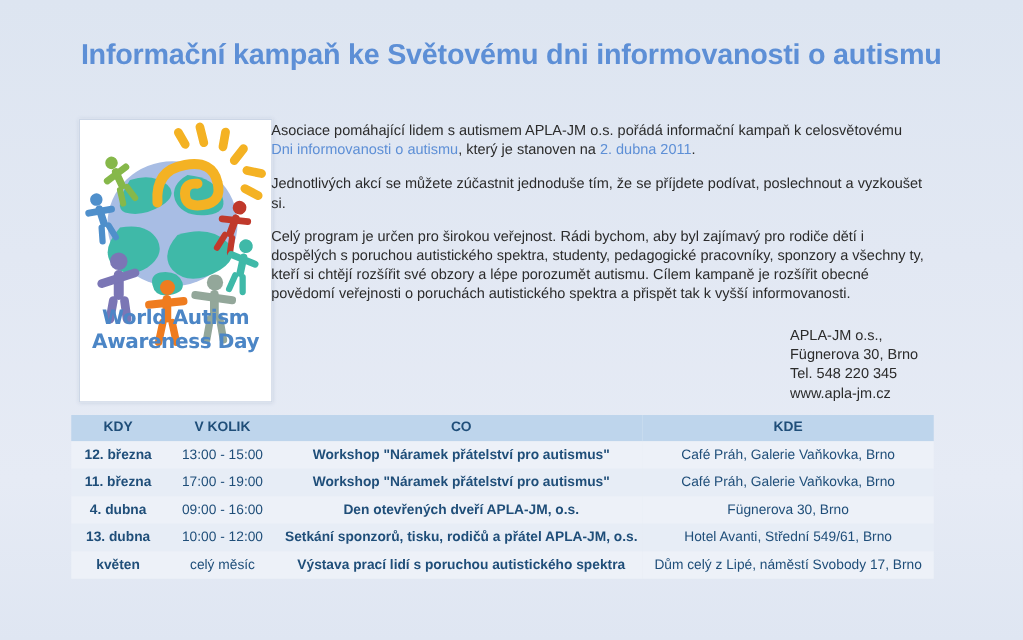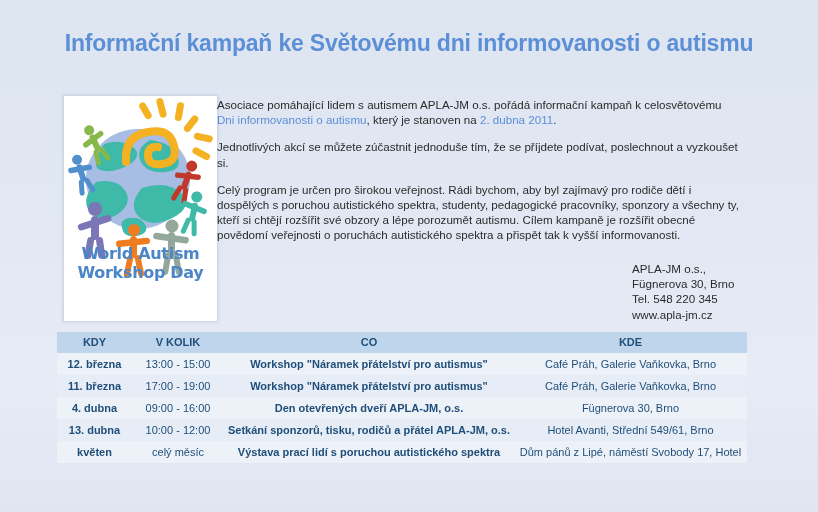--- a/index.html
+++ b/index.html
@@ -164,21 +164,21 @@
           <circle cx="10" cy="5" r="5.5"></circle>
           <rect x="7" y="11" width="6" height="19" rx="3"></rect>
           <rect x="-3" y="13" width="26" height="5.5" rx="2.7" transform="rotate(10 10 16)"></rect>
           <rect x="3" y="27" width="5" height="17" rx="2.5" transform="rotate(12 6 34)"></rect>
           <rect x="11" y="27" width="5" height="17" rx="2.5" transform="rotate(-12 14 34)"></rect>
         </g>
       </g>
     </svg>
     <div class="logo-cap">
       <div>World Autism</div>
-      <div>Workshop Day</div>
+      <div>Awareness Day</div>
     </div>
   </div>
 
   <div class="copy">
     <p><span>Asociace pomáhající lidem s autismem APLA-JM o.s. pořádá informační kampaň k celosvětovému </span><span class="hl">Dni informovanosti o autismu</span><span>, který je stanoven na </span><span class="hl">2. dubna 2011</span><span>.</span></p>
     <p>Jednotlivých akcí se můžete zúčastnit jednoduše tím, že se příjdete podívat, poslechnout a vyzkoušet si.</p>
     <p>Celý program je určen pro širokou veřejnost. Rádi bychom, aby byl zajímavý pro rodiče dětí i dospělých s poruchou autistického spektra, studenty, pedagogické pracovníky, sponzory a všechny ty, kteří si chtějí rozšířit své obzory a lépe porozumět autismu. Cílem kampaně je rozšířit obecné povědomí veřejnosti o poruchách autistického spektra a přispět tak k vyšší informovanosti.</p>
   </div>
 
   <div class="contact">
@@ -219,18 +219,18 @@
         <tr>
           <td class="c-kdy">13. dubna</td>
           <td class="c-kolik">10:00 - 12:00</td>
           <td class="c-co">Setkání sponzorů, tisku, rodičů a přátel APLA-JM, o.s.</td>
           <td class="c-kde">Hotel Avanti, Střední 549/61, Brno</td>
         </tr>
         <tr>
           <td class="c-kdy">květen</td>
           <td class="c-kolik">celý měsíc</td>
           <td class="c-co">Výstava prací lidí s poruchou autistického spektra</td>
-          <td class="c-kde">Dům pánů z Lipé, náměstí Svobody 17, Hotel</td>
+          <td class="c-kde">Dům celý z Lipé, náměstí Svobody 17, Brno</td>
         </tr>
       </tbody>
   </table>
 
 </div>
 
 </body></html>

